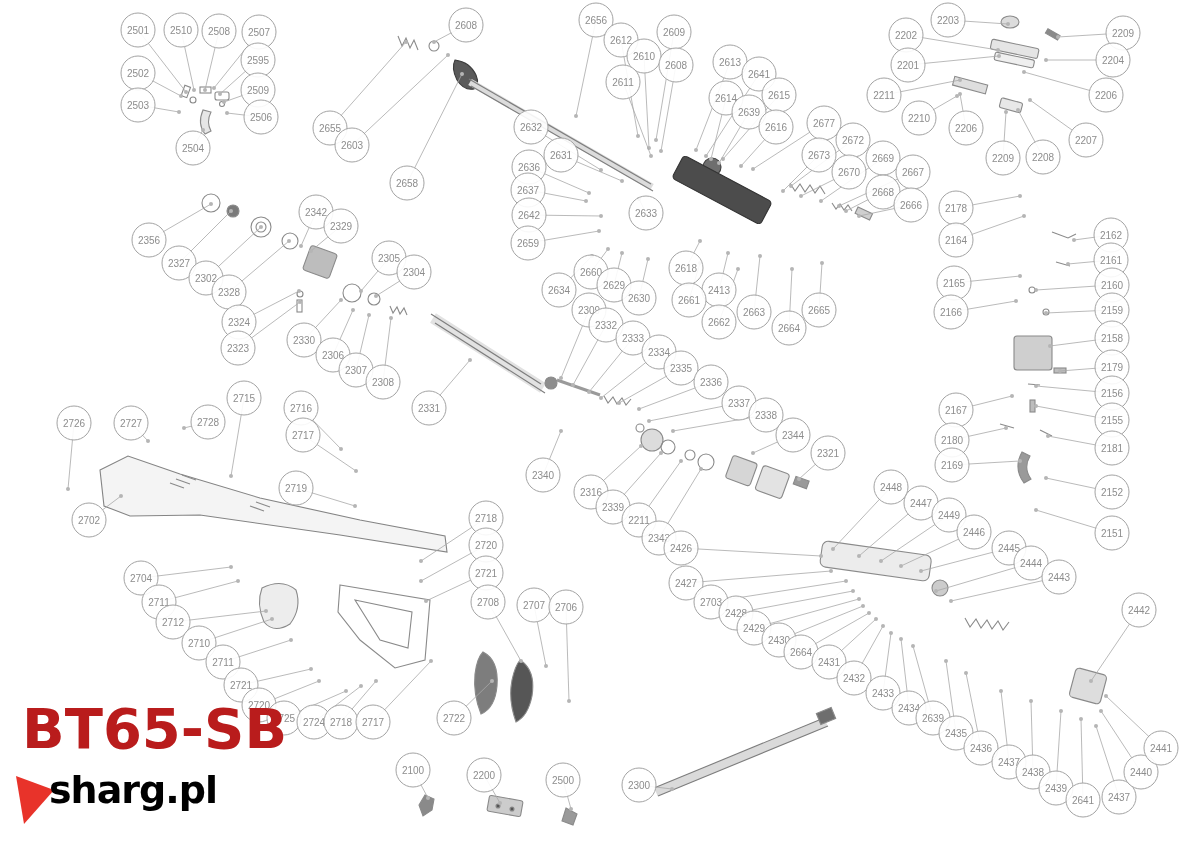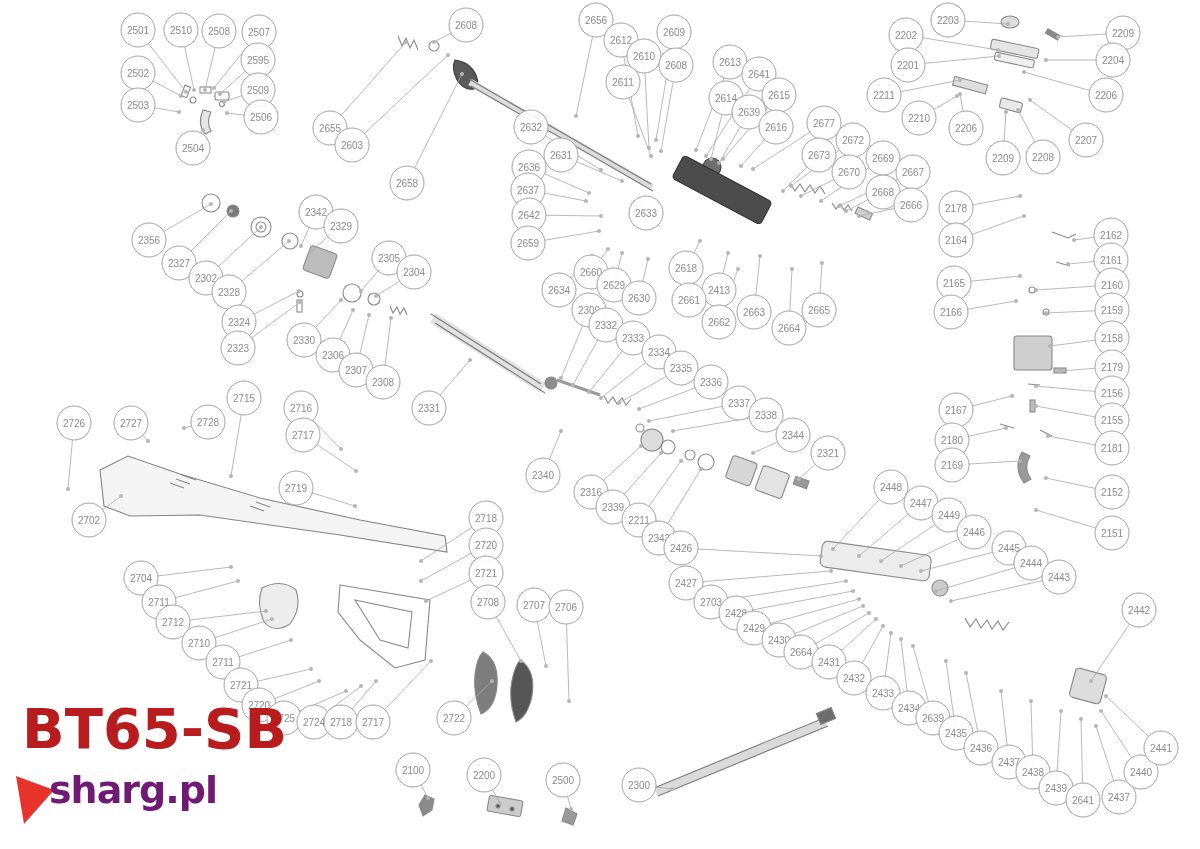--- a/index.html
+++ b/index.html
@@ -4,21 +4,21 @@
 <style>
   html,body{margin:0;padding:0;background:#fff}
   .stage{position:relative;width:1200px;height:849px;background:#fff;overflow:hidden;
          font-family:"Liberation Sans",sans-serif}
   #diagram-svg{position:absolute;left:0;top:0}
   #callouts text{font-family:"Liberation Sans",sans-serif;font-size:10px;text-anchor:middle}
   .model-title{position:absolute;left:22px;top:696px;font-size:56px;font-weight:600;
                color:#b91c1c;font-family:"DejaVu Sans",sans-serif}
   .brand{position:absolute;left:14px;top:768px;display:flex;align-items:flex-start}
   .brand-tri{margin-right:-9px;margin-top:6px}
-  .brand-text{font-size:38px;font-weight:700;color:#701a75;letter-spacing:-1px;
+  .brand-text{font-size:38px;font-weight:700;color:#000000;letter-spacing:-1px;
               font-family:"DejaVu Sans",sans-serif}
 </style>
 </head>
 <body>
 
 <div class="stage">
 
   <svg id="diagram-svg" width="1200" height="849" viewBox="0 0 1200 849">
 
     <g stroke="#8a8a8a" fill="none" stroke-width="1.1">

